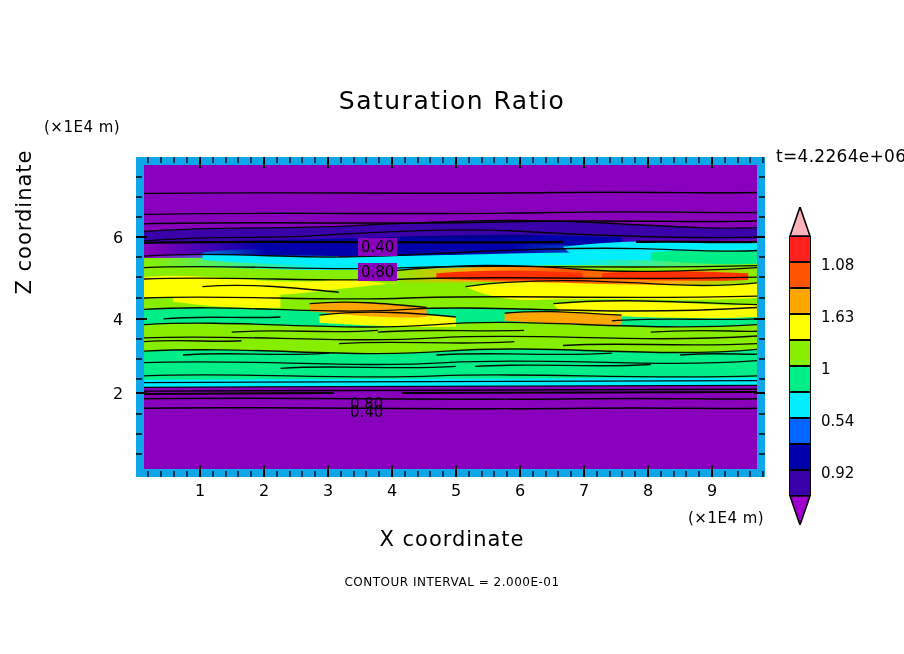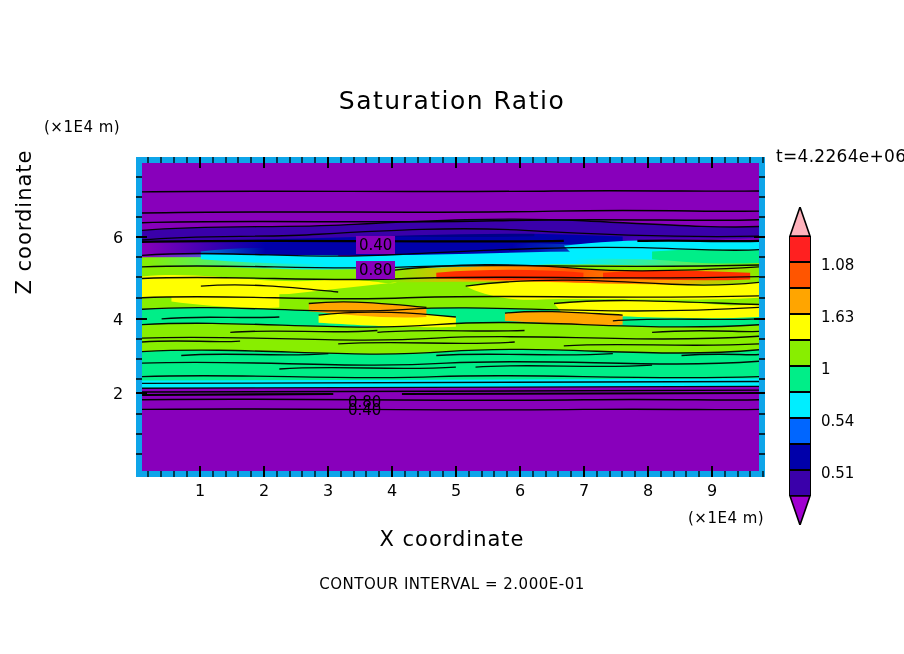--- a/index.html
+++ b/index.html
@@ -3,27 +3,27 @@
 <meta charset="utf-8">
 <style>
   html,body{margin:0;padding:0;background:#ffffff;}
   body{width:904px;height:654px;position:relative;overflow:hidden;
        font-family:"DejaVu Sans","Liberation Sans",sans-serif;color:#000;}
   .abs{position:absolute;}
   #title{left:0;top:86px;width:904px;text-align:center;font-size:25px;letter-spacing:1.5px;}
   #unit-top-left{left:44px;top:118px;font-size:15px;letter-spacing:0.5px;}
   #timestamp{left:776px;top:146px;font-size:17px;letter-spacing:0.3px;}
   #plot-frame{left:136px;top:157px;width:629px;height:320px;
-              border:6px solid #0ea5e9;box-sizing:border-box;background:#8800bb;overflow:hidden;}
+              border:8px solid #0ea5e9;box-sizing:border-box;background:#8800bb;overflow:hidden;}
   #field{position:absolute;left:0;top:0;width:100%;height:100%;}
   .ylabel{left:-86px;top:210px;width:220px;text-align:center;font-size:21px;
           transform:rotate(-90deg);transform-origin:center center;letter-spacing:1px;}
   #xlabel{left:0;top:527px;width:904px;text-align:center;font-size:21px;letter-spacing:1px;}
   #unit-bot-right{left:688px;top:509px;font-size:15px;letter-spacing:0.5px;}
-  #caption{left:0;top:575px;width:904px;text-align:center;font-size:15px;letter-spacing:0.5px;}
+  #caption{left:0;top:575px;width:904px;text-align:center;font-size:12px;letter-spacing:0.5px;}
   .xtick-lbl{position:absolute;font-size:16px;transform:translateX(-50%);top:481px;}
   .ytick-lbl{position:absolute;font-size:16px;transform:translateY(-50%);left:113px;text-align:right;}
   #cbar-wrap{left:783px;top:203px;width:34px;height:326px;}
   .cbar-band{position:absolute;left:6px;width:22px;border:1.6px solid #000;box-sizing:border-box;}
   .cbar-lbl{position:absolute;left:38px;font-size:15px;transform:translateY(-50%);white-space:nowrap;}
   .cap{position:absolute;left:6px;width:22px;height:30px;}
 </style>
 </head>
 <body>
 
@@ -195,21 +195,21 @@
   <div class="cbar-band" style="top:163px;height:26px;background:#00ee88"></div>
   <div class="cbar-band" style="top:189px;height:26px;background:#00eeff"></div>
   <div class="cbar-band" style="top:215px;height:26px;background:#0066ff"></div>
   <div class="cbar-band" style="top:241px;height:26px;background:#0000aa"></div>
   <div class="cbar-band" style="top:267px;height:26px;background:#3a00aa"></div>
 
   <div class="cbar-lbl" style="top:62px">1.08</div>
   <div class="cbar-lbl" style="top:114px">1.63</div>
   <div class="cbar-lbl" style="top:166px">1</div>
   <div class="cbar-lbl" style="top:218px">0.54</div>
-  <div class="cbar-lbl" style="top:270px">0.51</div>
+  <div class="cbar-lbl" style="top:270px">0.92</div>
 </div>
 
 <svg class="abs" style="left:136px;top:157px;width:631px;height:322px;pointer-events:none">
   <g stroke="#000" stroke-width="2" fill="none">
 
     <path d="M64,320 v-11 M128,320 v-11 M192,320 v-11 M256,320 v-11 M320,320 v-11 M384,320 v-11 M448,320 v-11 M512,320 v-11 M576,320 v-11"></path>
 
     <path d="M64,0 v11 M128,0 v11 M192,0 v11 M256,0 v11 M320,0 v11 M384,0 v11 M448,0 v11 M512,0 v11 M576,0 v11"></path>
 
     <path d="M0,236 h11 M0,162 h11 M0,80 h11"></path>

